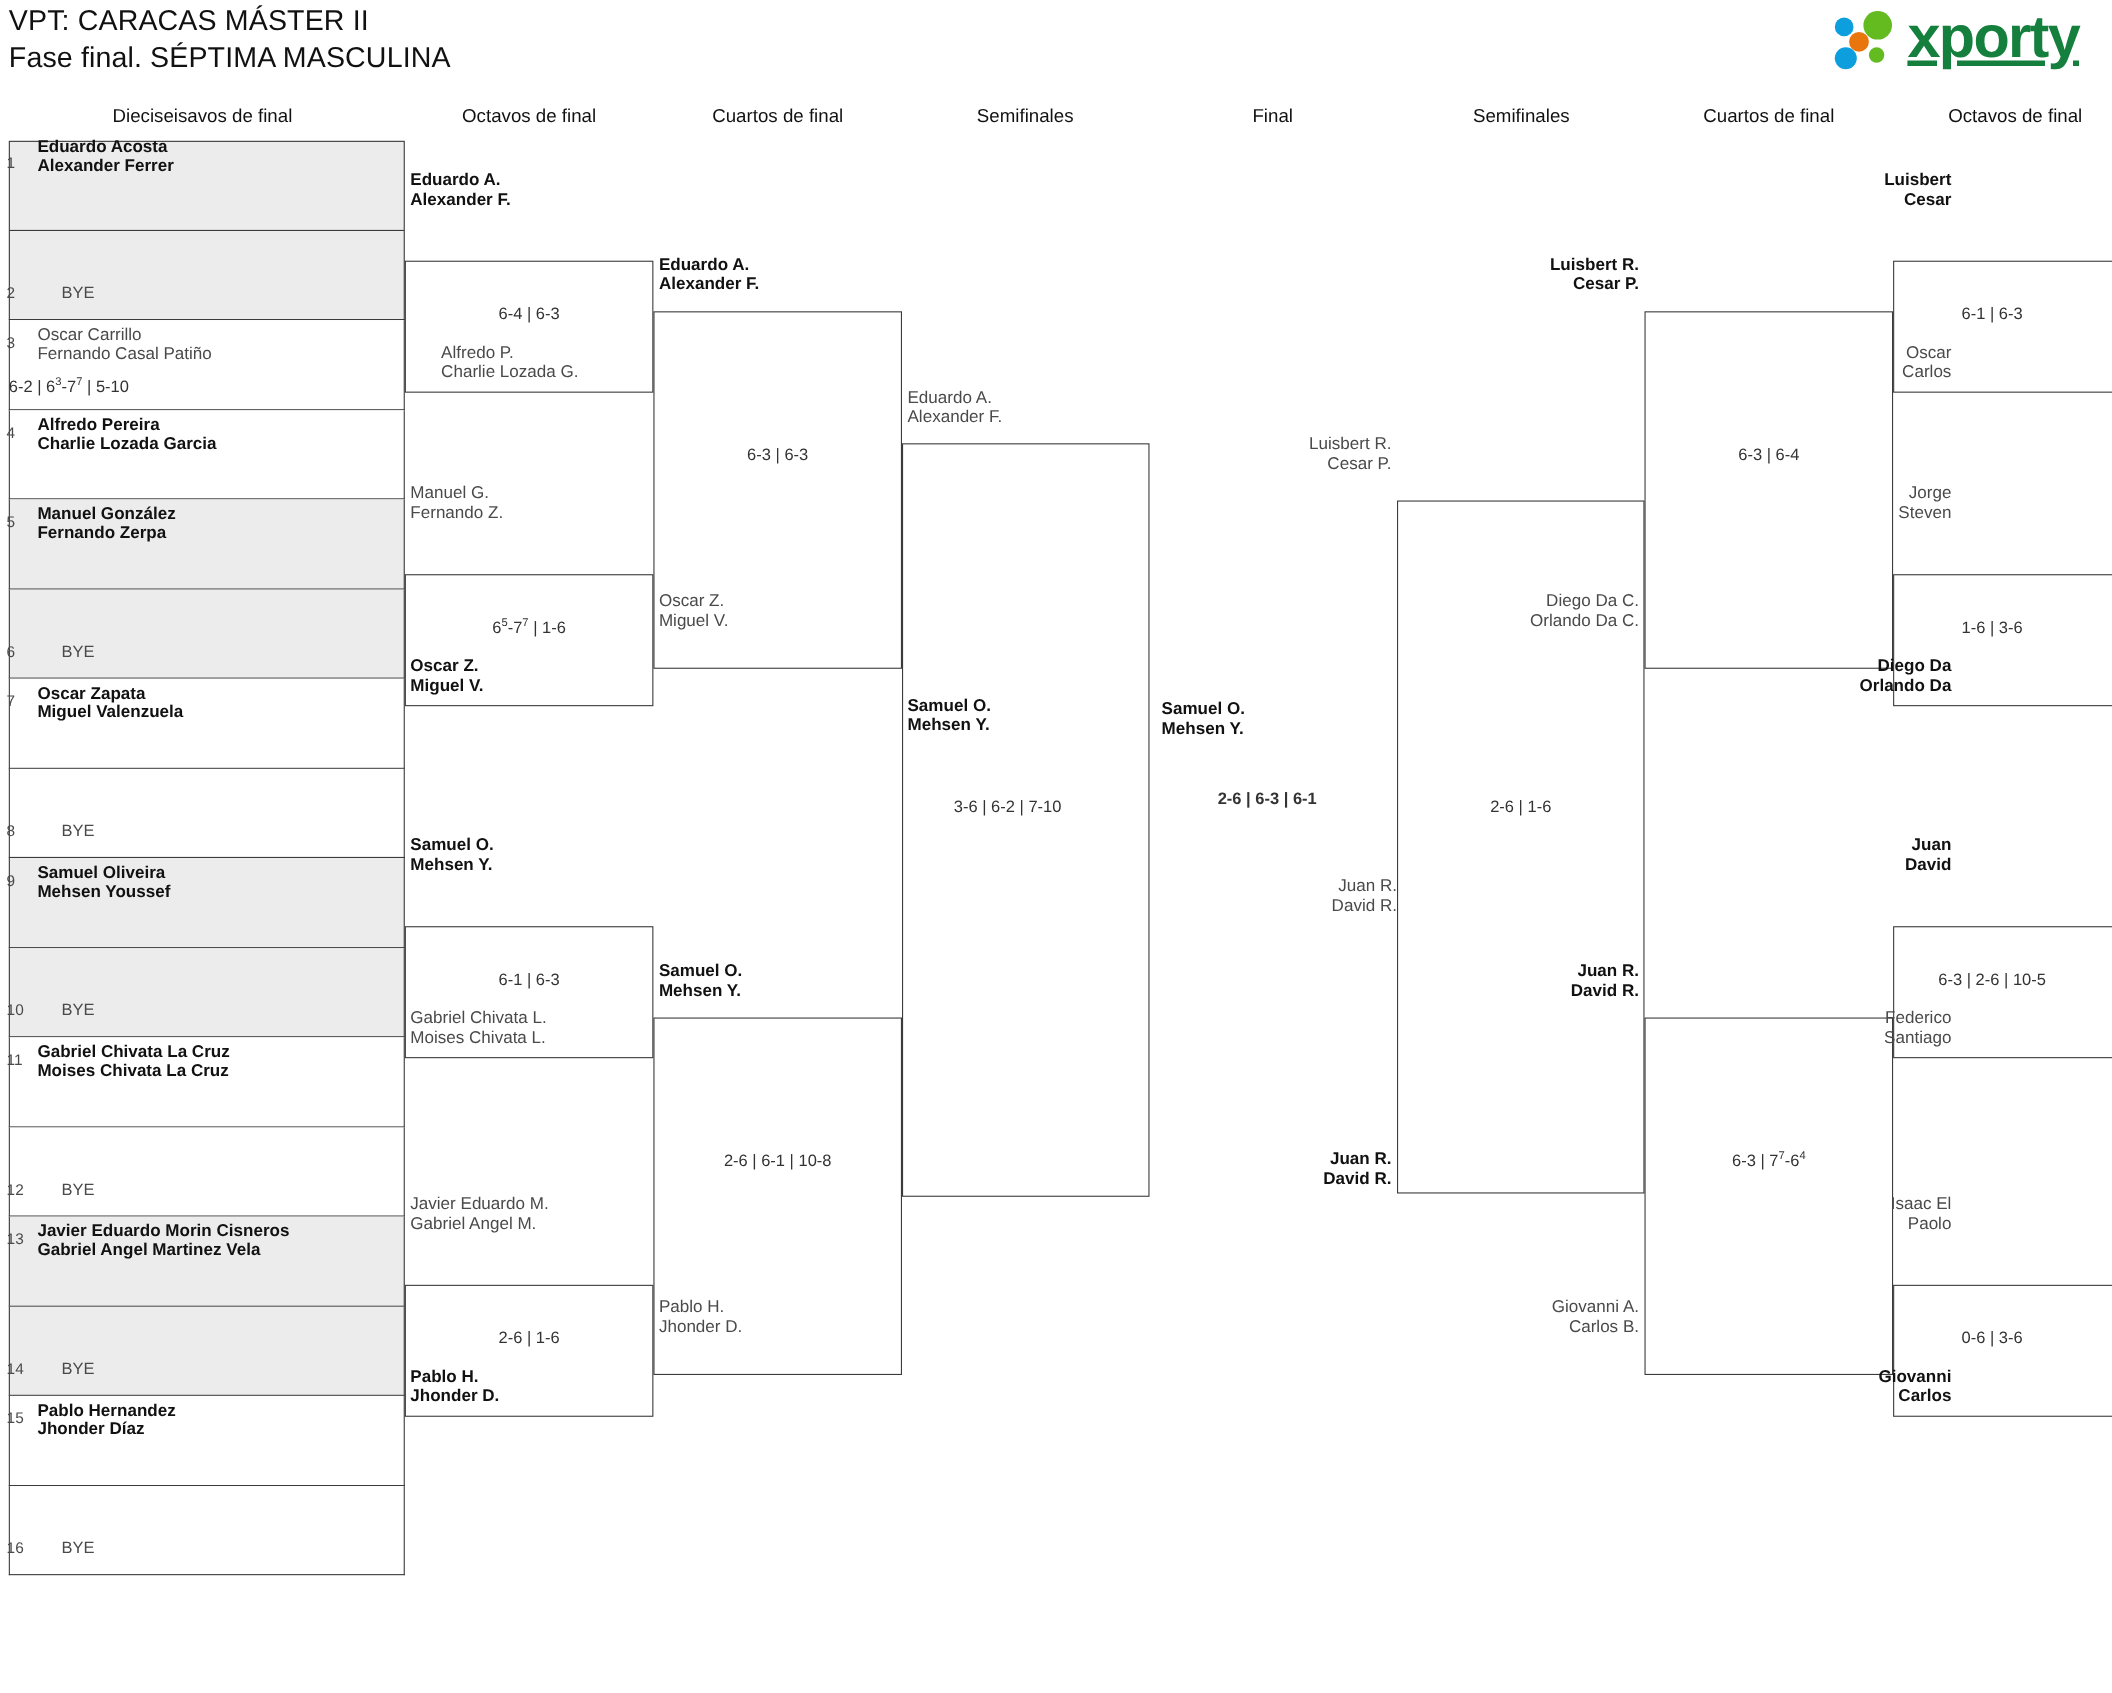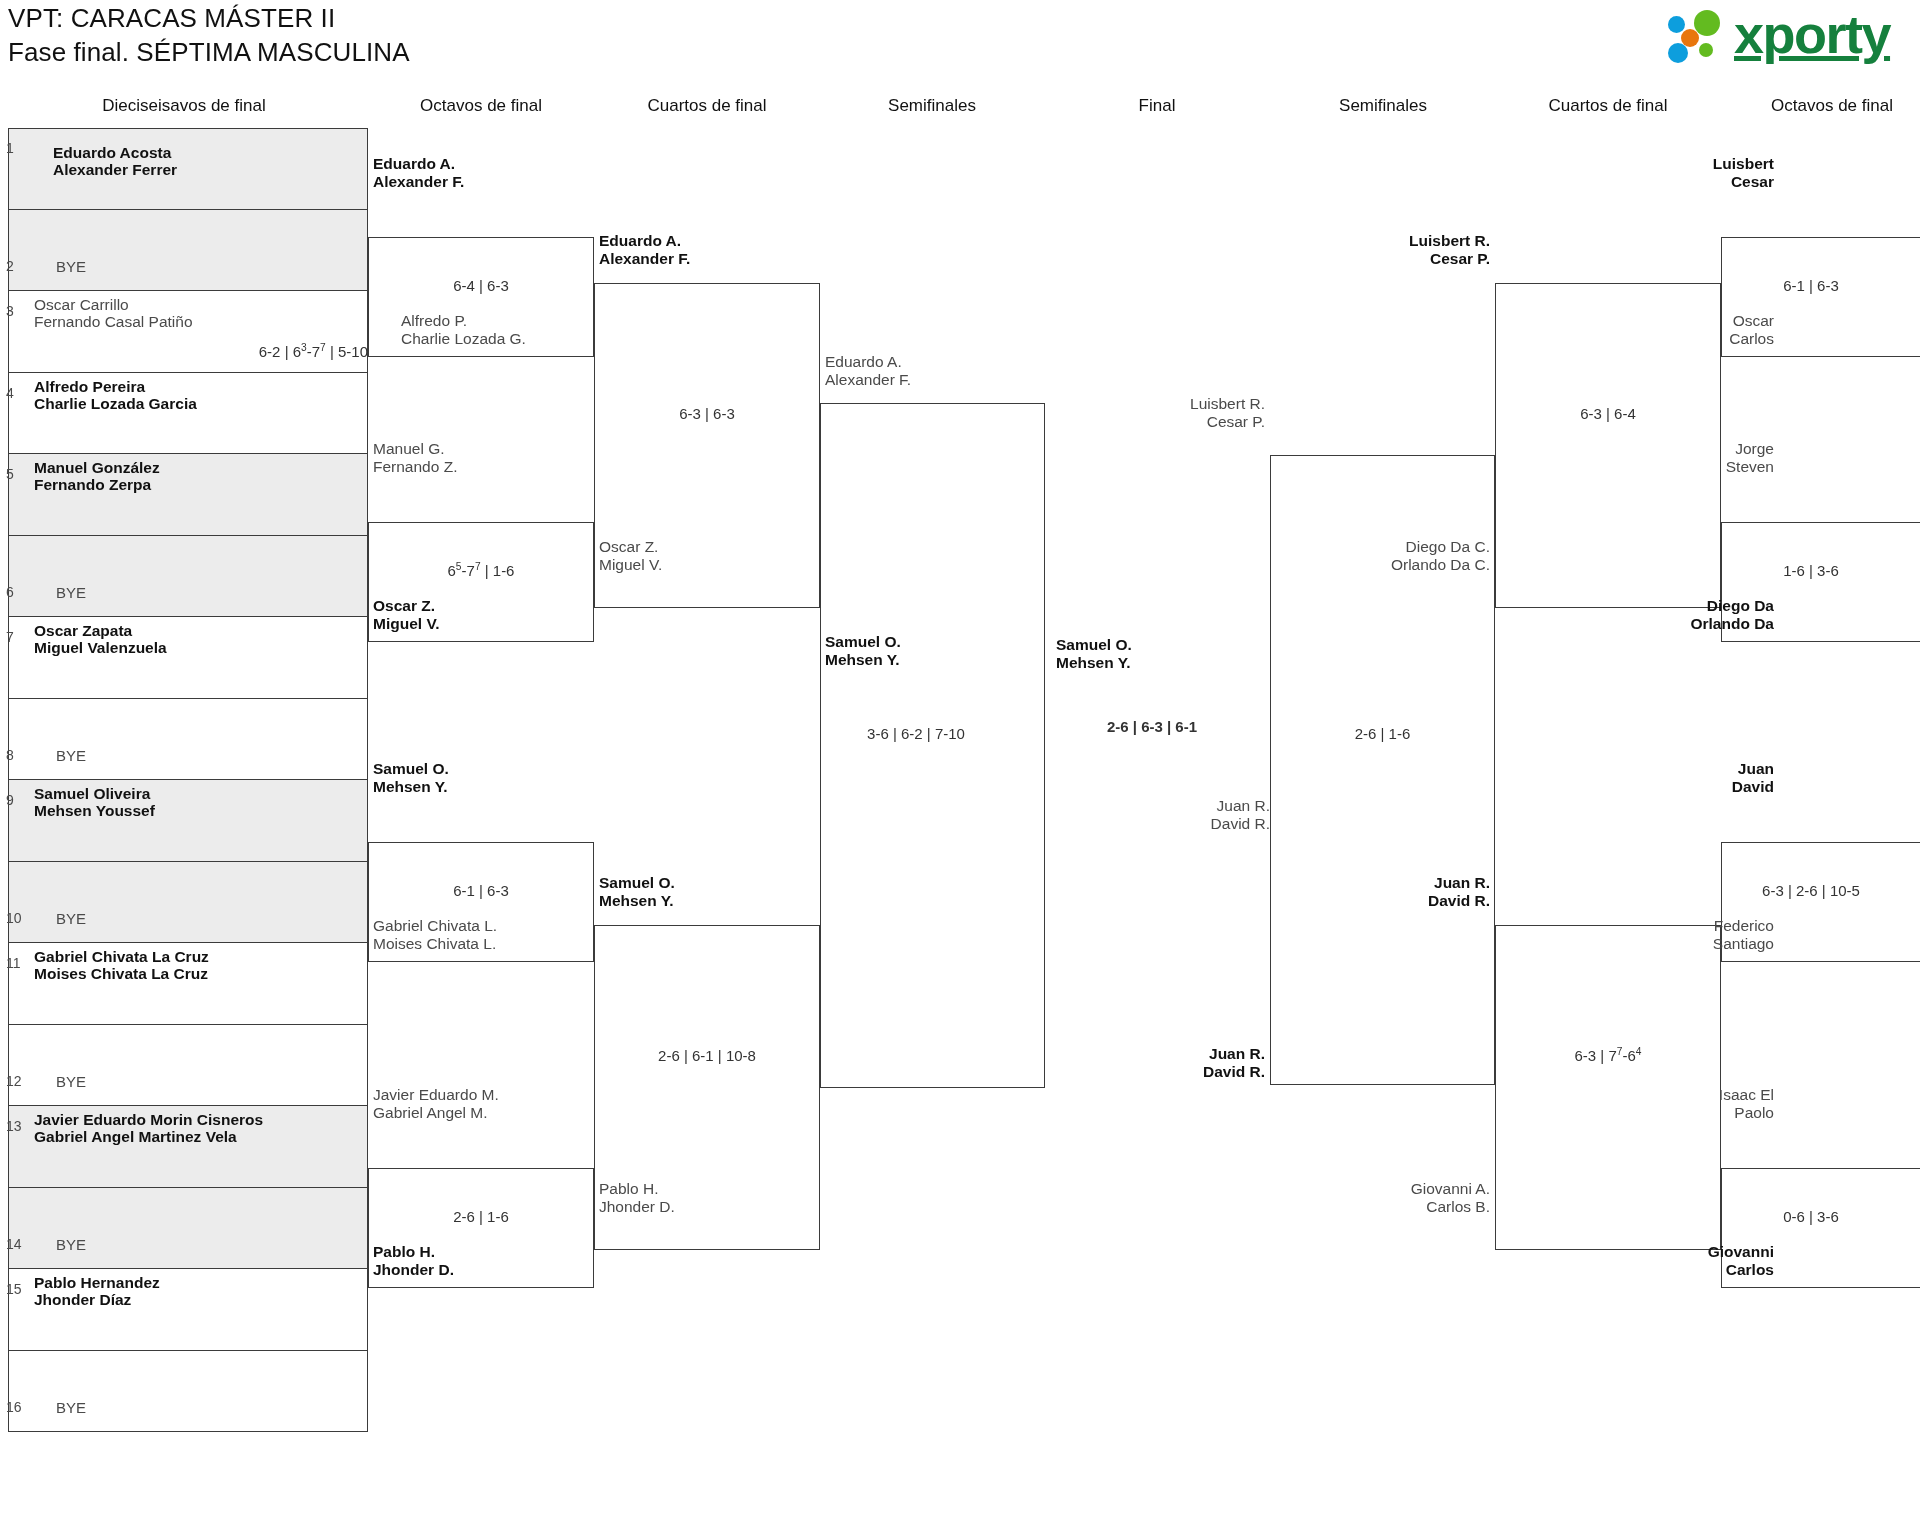--- a/index.html
+++ b/index.html
@@ -94,21 +94,21 @@
     position: absolute;
     left: 28px;
     font-size: 15px;
     color: #4a4a4a;
     margin-left: 22px;
   }
   .seed-score {
     position: absolute;
     font-size: 15px;
     color: #333333;
-    text-align: right;
+    text-align: left;
     white-space: nowrap;
   }
 
   
   .match-box {
     position: absolute;
     box-sizing: border-box;
     border: 1px solid #3b3b3b;
     background: transparent;
   }
@@ -161,21 +161,21 @@
       <div class="round-head" style="left: 932px;">Semifinales</div>
       <div class="round-head" style="left: 1157px;">Final</div>
       <div class="round-head" style="left: 1383px;">Semifinales</div>
       <div class="round-head" style="left: 1608px;">Cuartos de final</div>
       <div class="round-head" style="left: 1832px;">Octavos de final</div>
     </div>
 
   <div id="bracket">
       <div class="seed-row shaded" style="left:8px; top:128px; width:360px; height:81.5px; border-top:1px solid #3b3b3b; border-bottom:1px solid #3b3b3b;"></div>
       <div class="seed-num" style="left:6px; top:140px;">1</div>
-      <div class="seed-names win" style="left:34px; top:144px;margin-left:19px;">Eduardo Acosta<br>Alexander Ferrer</div>
+      <div class="seed-names win" style="left:34px; top:125px;">Eduardo Acosta<br>Alexander Ferrer</div>
       <div class="seed-row shaded" style="left:8px; top:209.5px; width:360px; height:81.5px; border-top:0px solid #3b3b3b; border-bottom:1px solid #3b3b3b;"></div>
       <div class="seed-num" style="left:6px; top:257.5px;">2</div>
       <div class="seed-bye" style="left:34px; top:257.5px;">BYE</div>
       <div class="seed-row" style="left:8px; top:291px; width:360px; height:81.5px; border-top:0px solid #3b3b3b; border-bottom:1px solid #3b3b3b;"></div>
       <div class="seed-num" style="left:6px; top:303px;">3</div>
       <div class="seed-names" style="left:34px; top:296px;">Oscar Carrillo<br>Fernando Casal Patiño</div>
       <div class="seed-row" style="left:8px; top:372.5px; width:360px; height:81.5px; border-top:0px solid #3b3b3b; border-bottom:1px solid #3b3b3b;"></div>
       <div class="seed-num" style="left:6px; top:384.5px;">4</div>
       <div class="seed-names win" style="left:34px; top:377.5px;">Alfredo Pereira<br>Charlie Lozada Garcia</div>
       <div class="seed-row shaded" style="left:8px; top:454px; width:360px; height:81.5px; border-top:0px solid #3b3b3b; border-bottom:1px solid #3b3b3b;"></div>

